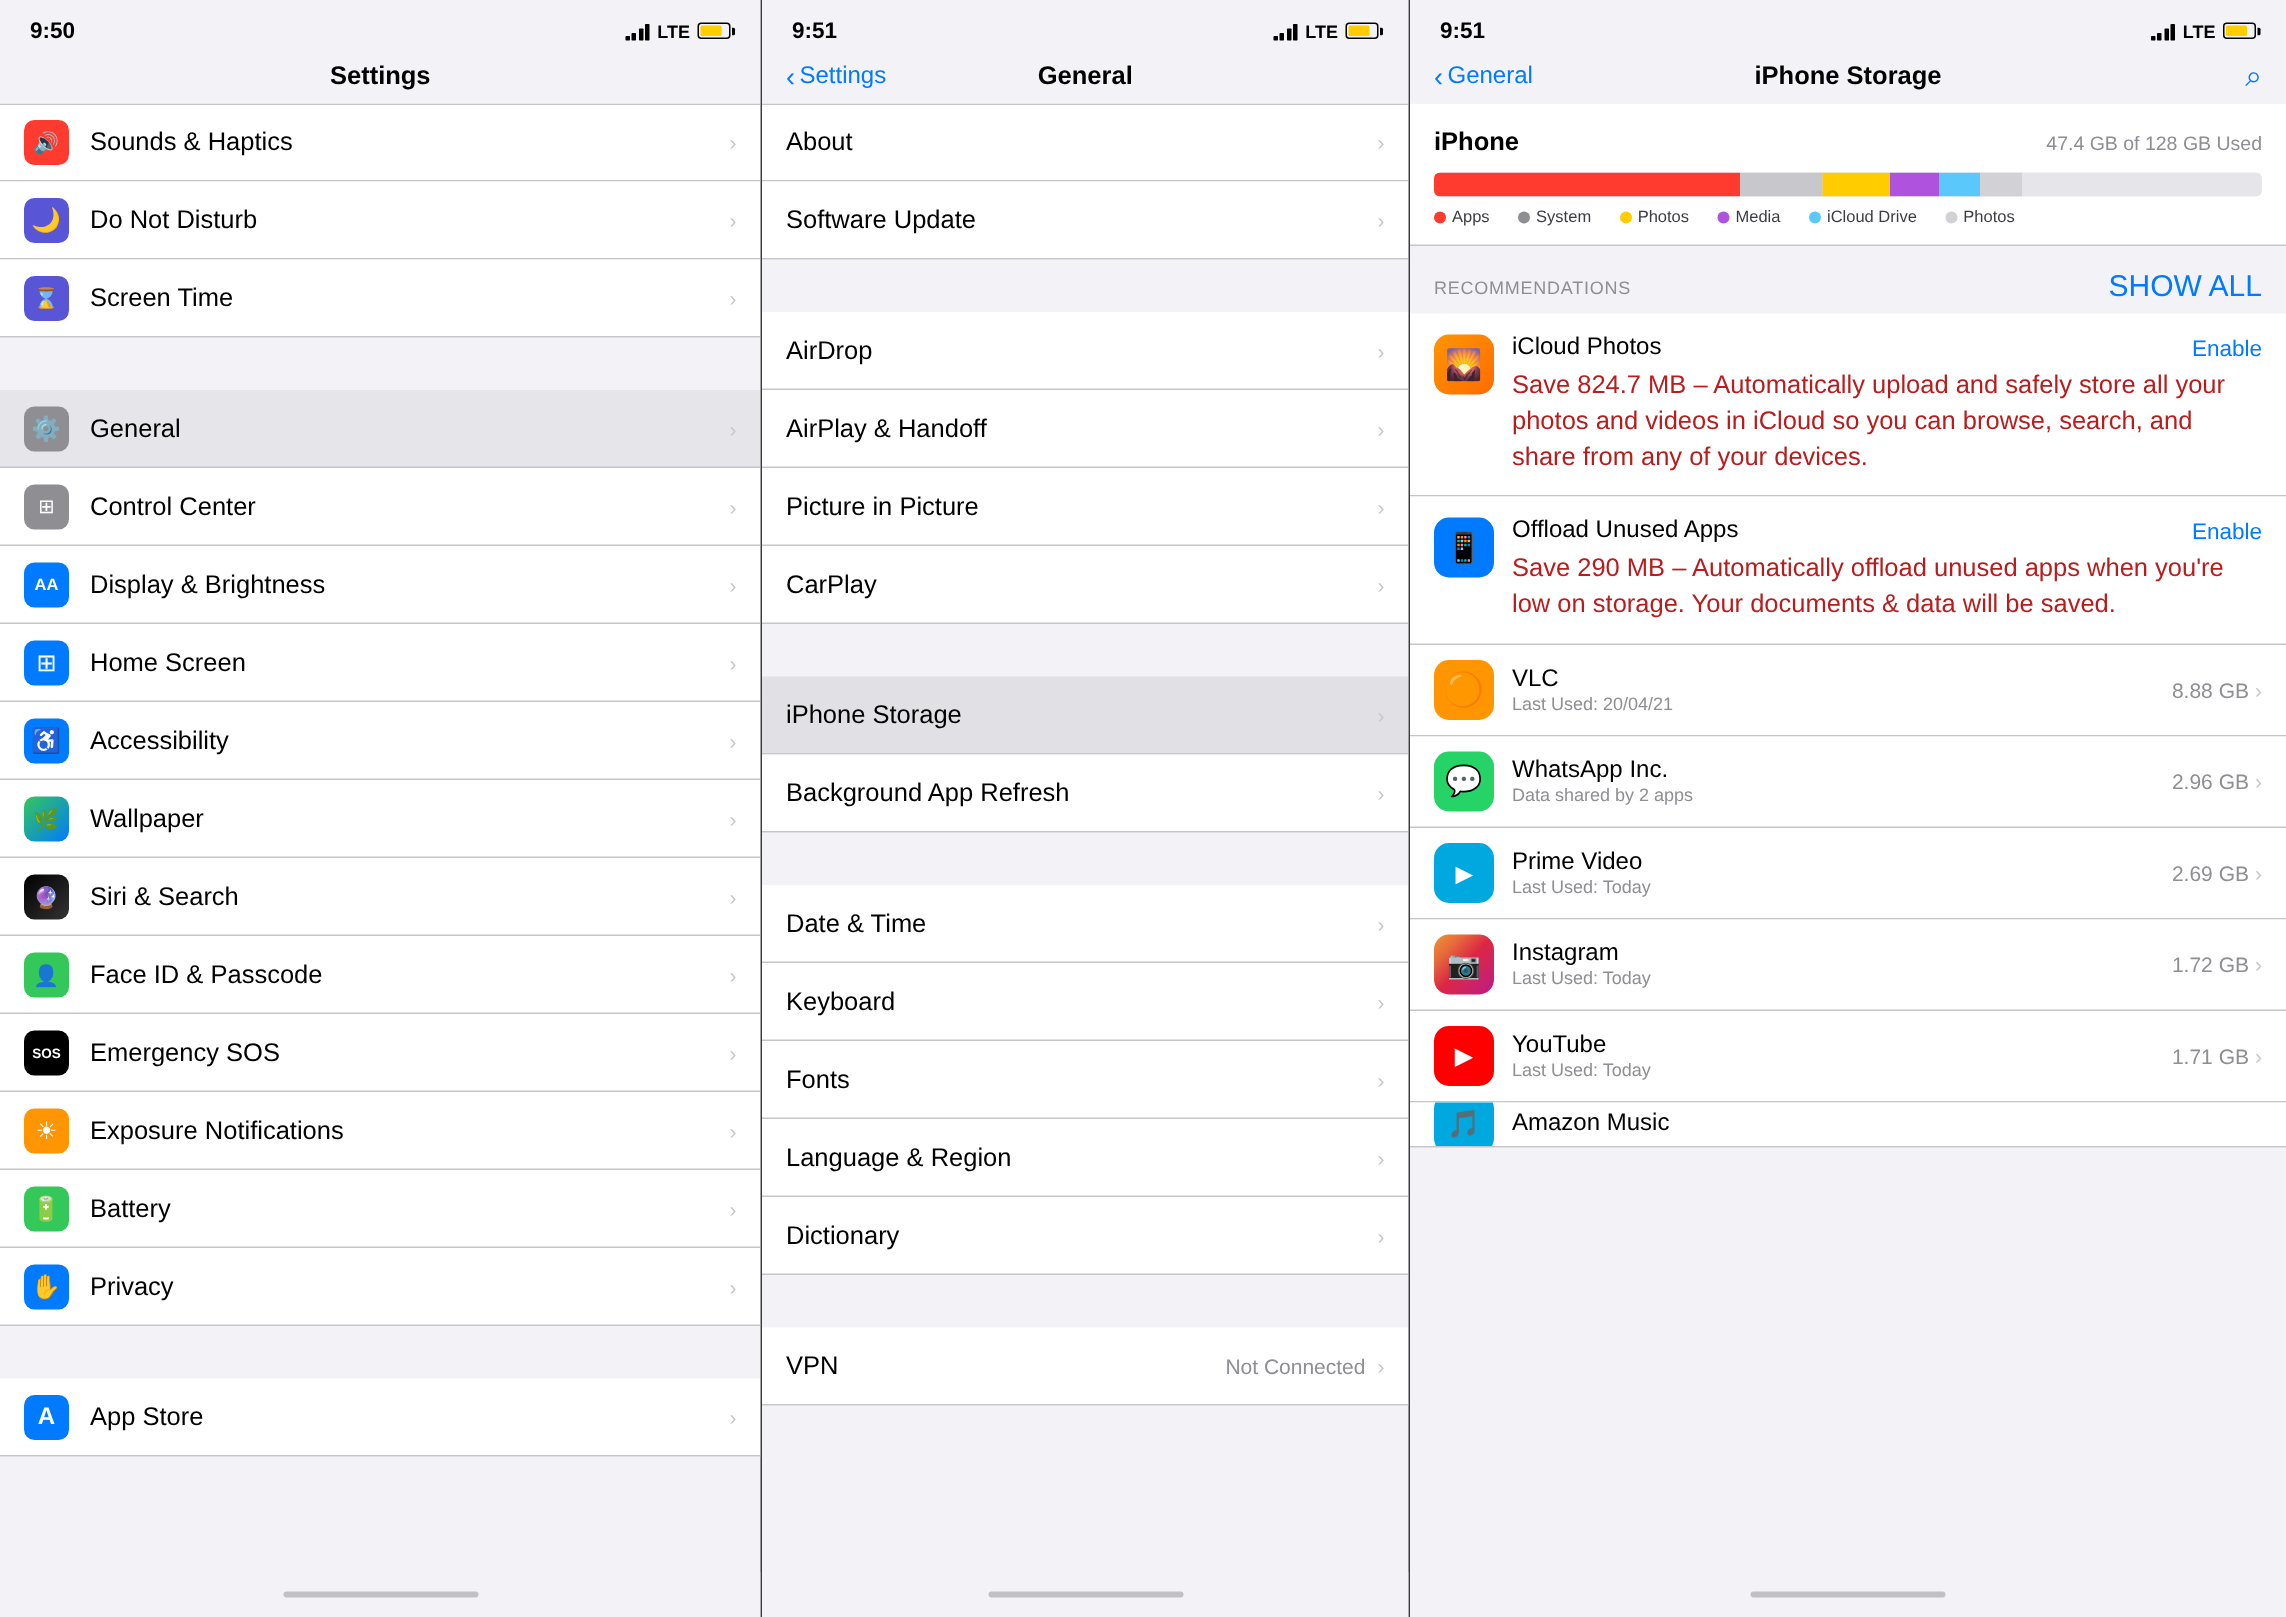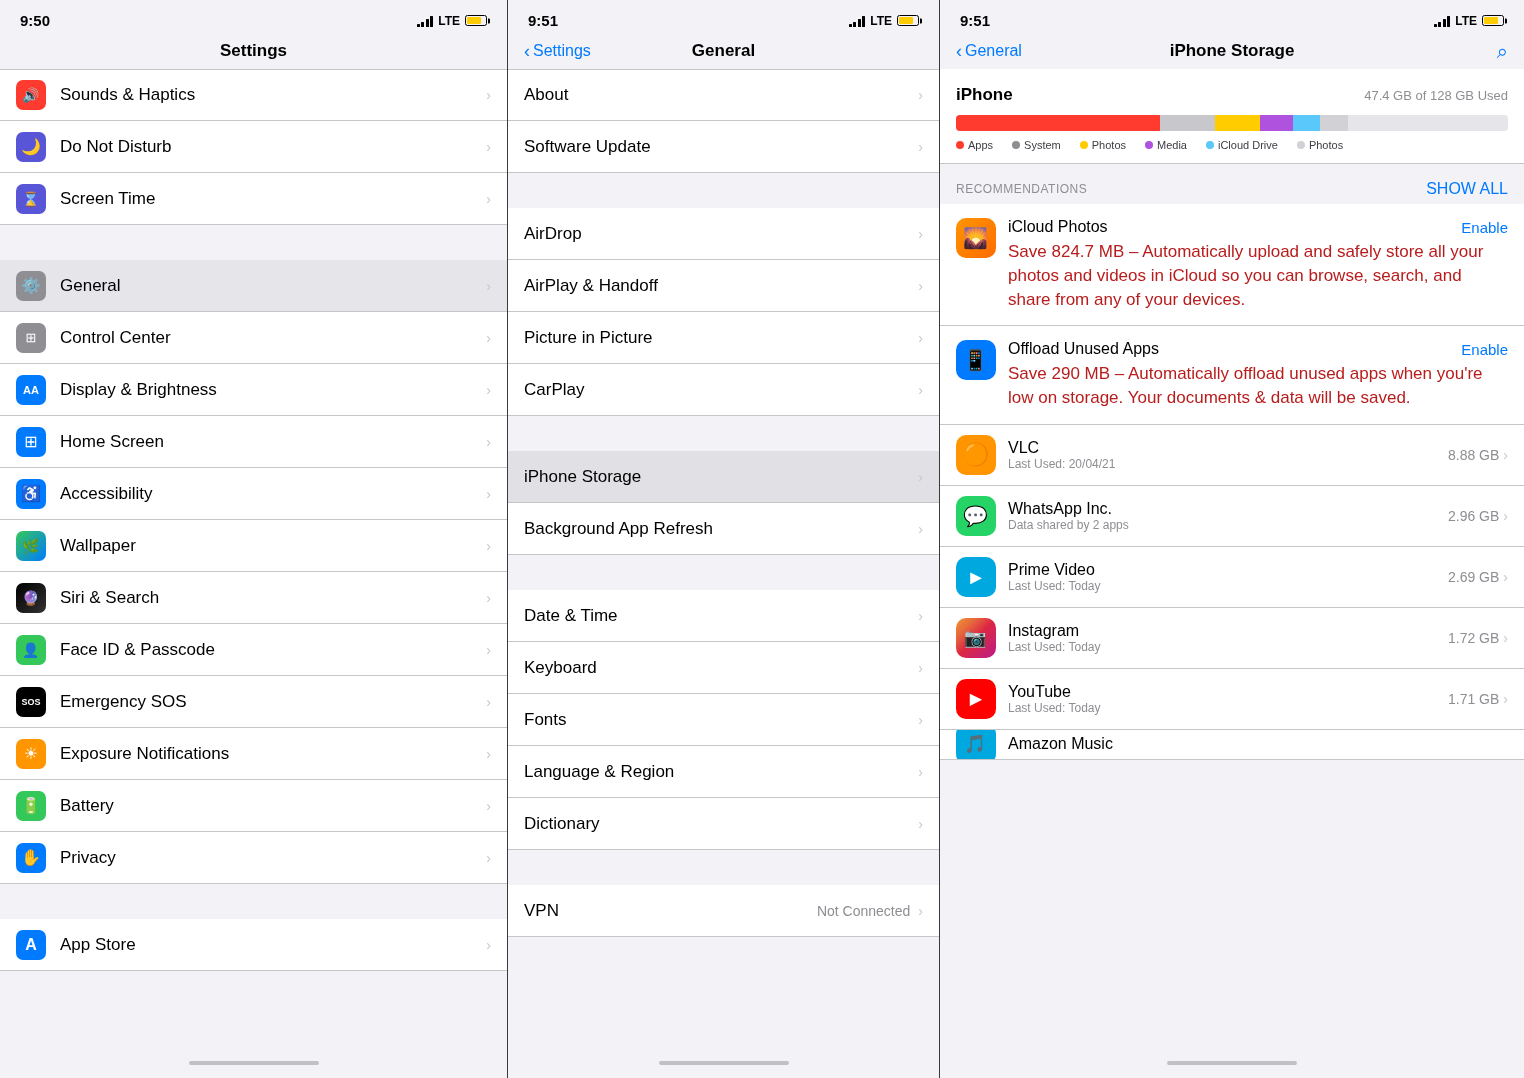--- a/index.html
+++ b/index.html
@@ -263,21 +263,21 @@
       flex-shrink: 0;
     }
 
     .recommendations-header {
       display: flex;
       justify-content: space-between;
       align-items: center;
       padding: 16px 16px 6px;
     }
     .rec-label { font-size: 12px; color: #8e8e93; font-weight: 500; letter-spacing: 0.5px; }
-    .rec-show-all { font-size: 16px; color: #007aff; cursor: pointer; }
+    .rec-show-all { font-size: 20px; color: #007aff; cursor: pointer; }
 
     .recommendation-card {
       background: #fff;
       padding: 14px 16px;
       border-bottom: 0.5px solid #c6c6c8;
       display: flex;
       gap: 12px;
     }
     .rec-icon {
       width: 40px;

